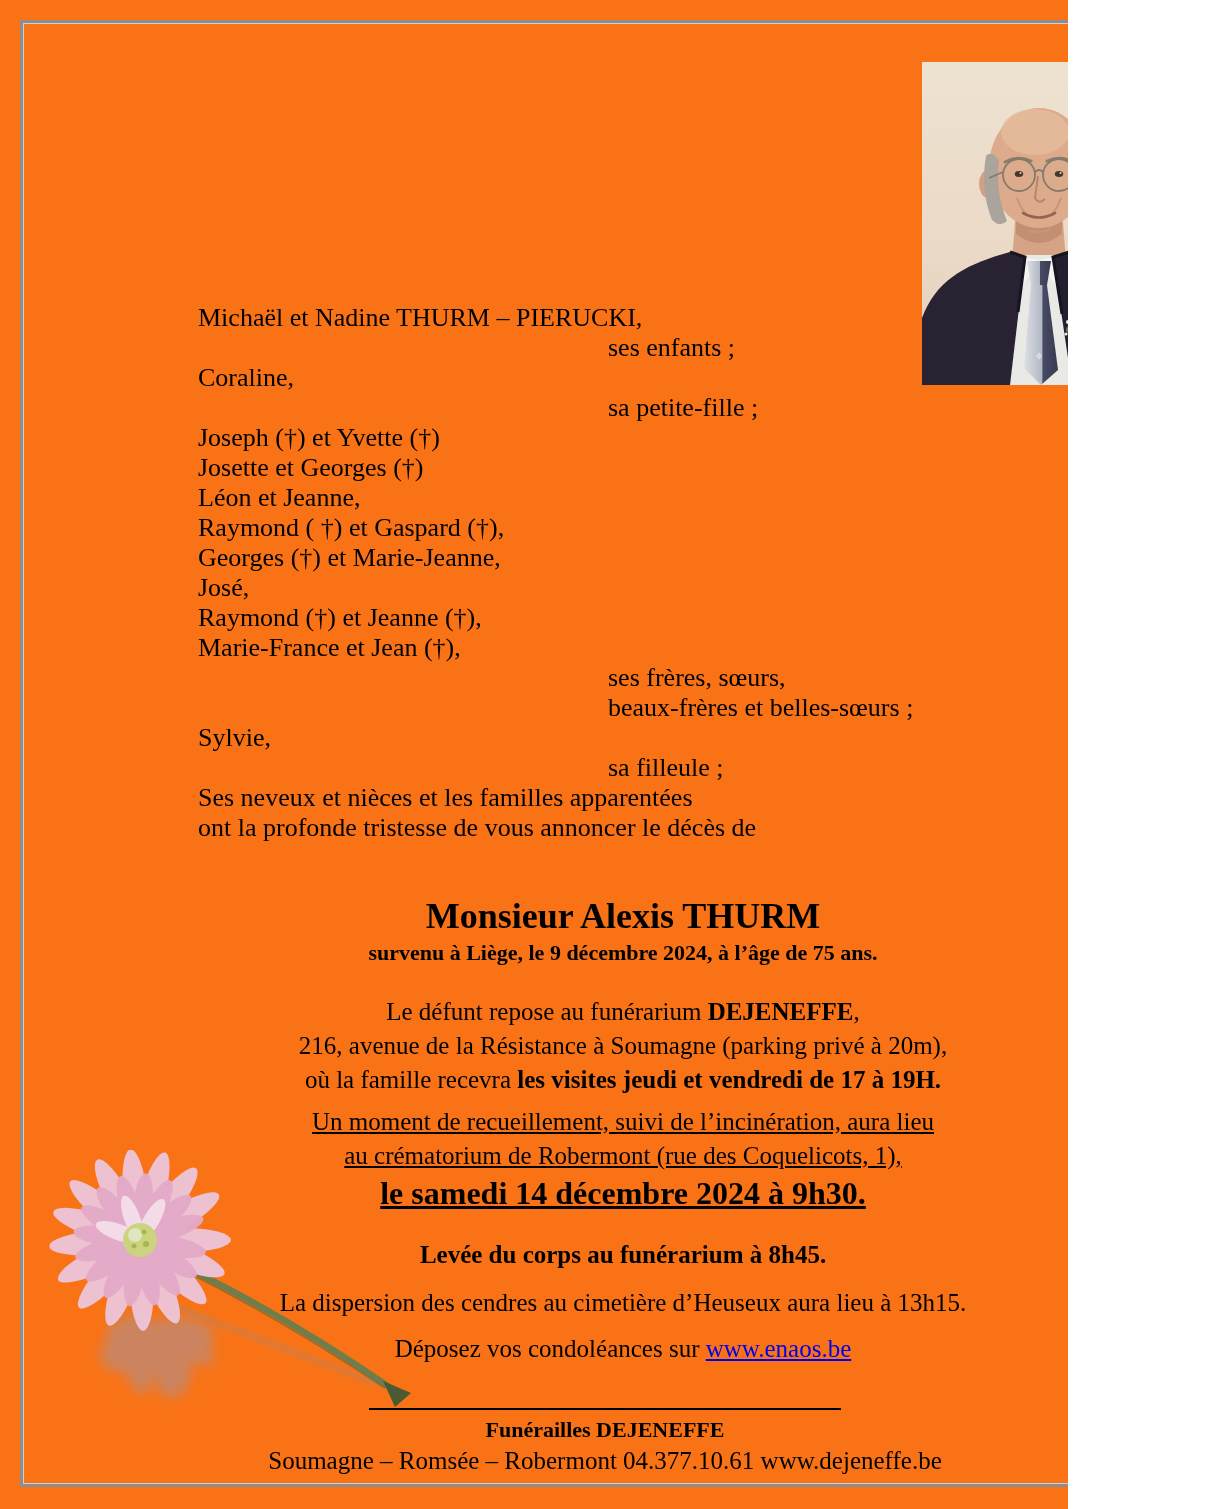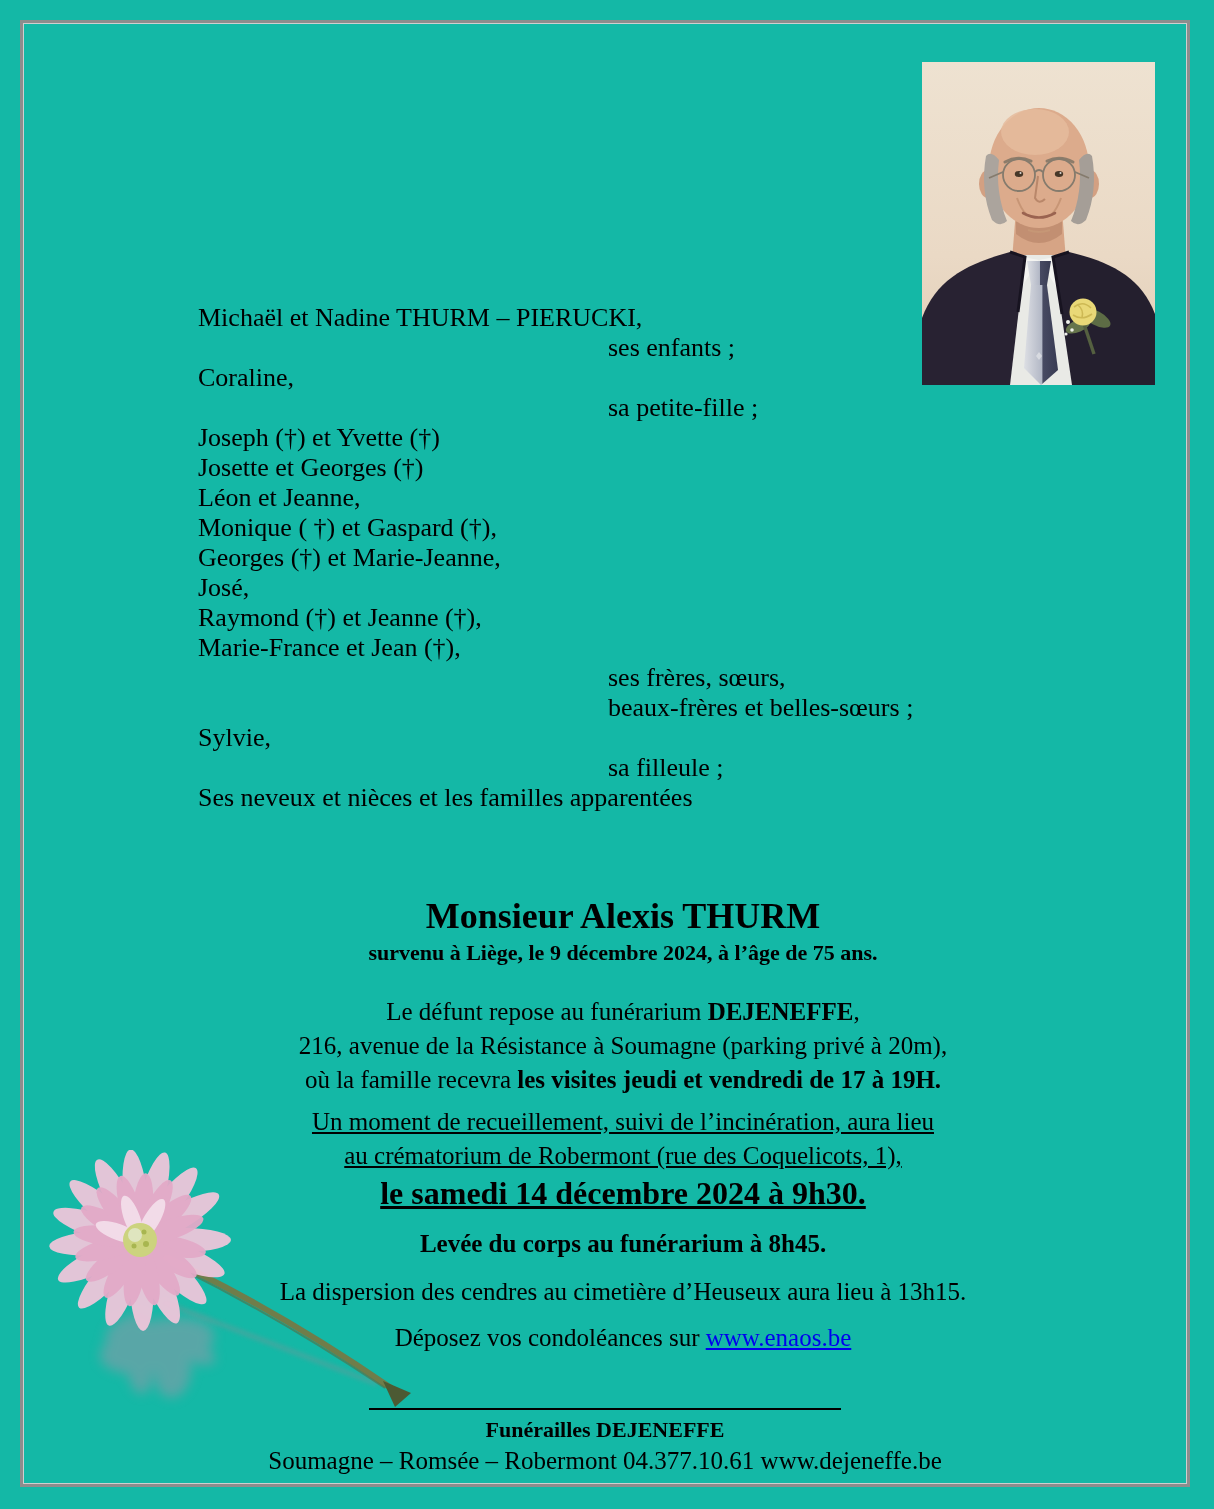--- a/index.html
+++ b/index.html
@@ -1,20 +1,20 @@
 <!DOCTYPE html>
 <html><head>
 <meta charset="utf-8">
 <style>
   html, body { margin: 0; padding: 0; background: #ffffff; }
   #canvas {
     position: relative;
-    width: 1214px;
+    width: 1068px;
     height: 1509px;
-    background: #14b8a6;
+    background: #f97316;
     font-family: "Liberation Serif", "DejaVu Serif", serif;
     color: #000000;
     overflow: hidden;
   }
   .frame {
     position: absolute;
     left: 20px; top: 20px;
     width: 1164px; height: 1461px;
     border: 3px solid #8d8d8d;
     box-shadow: inset 0 0 0 1px #cfcfcf;
@@ -45,21 +45,21 @@
     left: 41px; top: 895px;
     width: 1164px;
     text-align: center;
   }
   .title { font-size: 36px; font-weight: bold; line-height: 42px; }
   .subtitle { font-size: 22px; font-weight: bold; line-height: 32px; }
   .para { font-size: 25px; line-height: 34px; }
   .p1 { margin-top: 26px; }
   .p2 { margin-top: 8px; text-decoration: underline; }
   .bigdate { font-size: 32px; font-weight: bold; line-height: 40px; }
-  .levee { margin-top: 14px; font-size: 25px; font-weight: bold; line-height: 34px; }
+  .levee { margin-top: 25px; font-size: 25px; font-weight: bold; line-height: 34px; }
   .dispersion { margin-top: 14px; font-size: 25px; line-height: 34px; }
   .condole { margin-top: 12px; font-size: 25px; line-height: 34px; }
   .weblink { color: #0000EE; text-decoration: underline; cursor: pointer; }
   .footer {
     position: absolute;
     left: 23px; top: 1408px;
     width: 1164px;
     text-align: center;
   }
   .divider {
@@ -146,30 +146,31 @@
   </svg>
 
   <div class="family">
     <div class="row">Michaël et Nadine THURM – PIERUCKI,</div>
     <div class="row indent">ses enfants ;</div>
     <div class="row">Coraline,</div>
     <div class="row indent">sa petite-fille ;</div>
     <div class="row">Joseph (†) et Yvette (†)</div>
     <div class="row">Josette et Georges (†)</div>
     <div class="row">Léon et Jeanne,</div>
-    <div class="row">Monique ( †) et Gaspard (†),</div>
+    <div class="row">Raymond ( †) et Gaspard (†),</div>
     <div class="row">Georges (†) et Marie-Jeanne,</div>
     <div class="row">José,</div>
     <div class="row">Raymond (†) et Jeanne (†),</div>
     <div class="row">Marie-France et Jean (†),</div>
     <div class="row indent">ses frères, sœurs,</div>
     <div class="row indent">beaux-frères et belles-sœurs ;</div>
     <div class="row">Sylvie,</div>
     <div class="row indent">sa filleule ;</div>
     <div class="row">Ses neveux et nièces et les familles apparentées</div>
+    <div class="row">ont la profonde tristesse de vous annoncer le décès de</div>
   </div>
 
   <div class="announce">
     <div class="title">Monsieur Alexis THURM</div>
     <div class="subtitle">survenu à Liège, le 9 décembre 2024, à l’âge de 75 ans.</div>
 
     <div class="para p1">
       <div><span>Le défunt repose au funérarium </span><b>DEJENEFFE</b><span>,</span></div>
       <div>216, avenue de la Résistance à Soumagne (parking privé à 20m),</div>
       <div><span>où la famille recevra </span><b>les visites jeudi et vendredi de 17 à 19H.</b></div>

